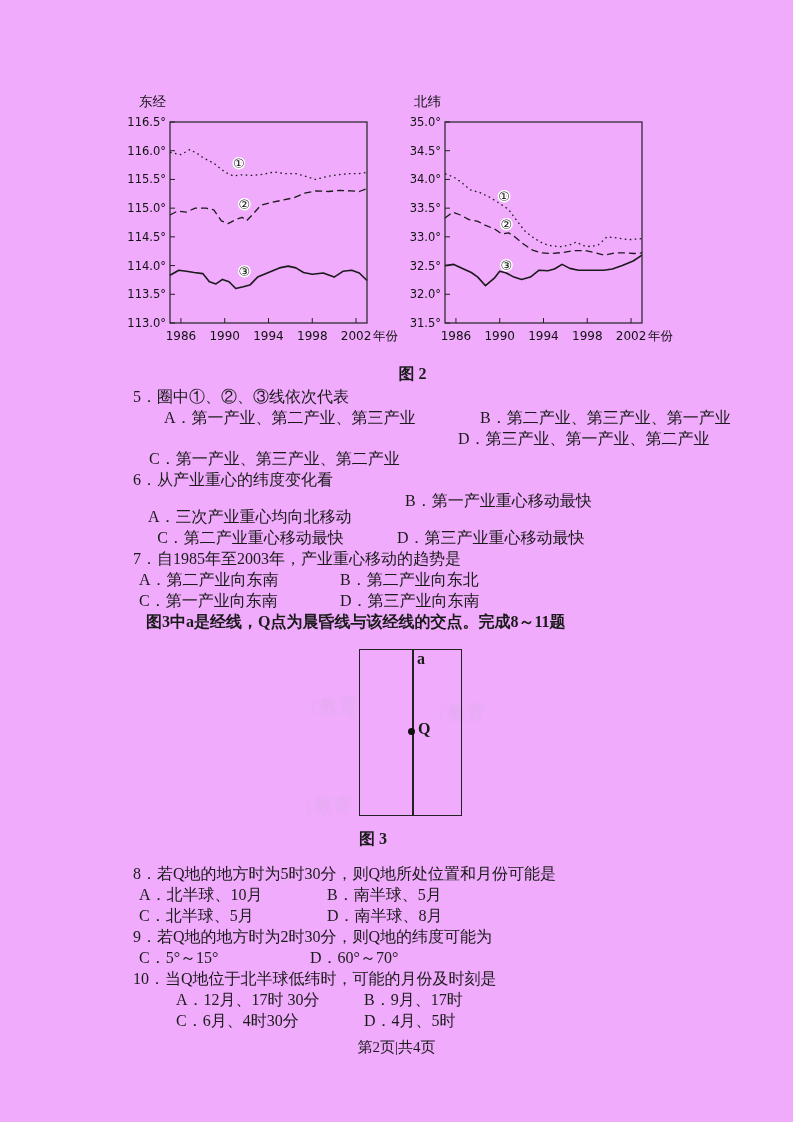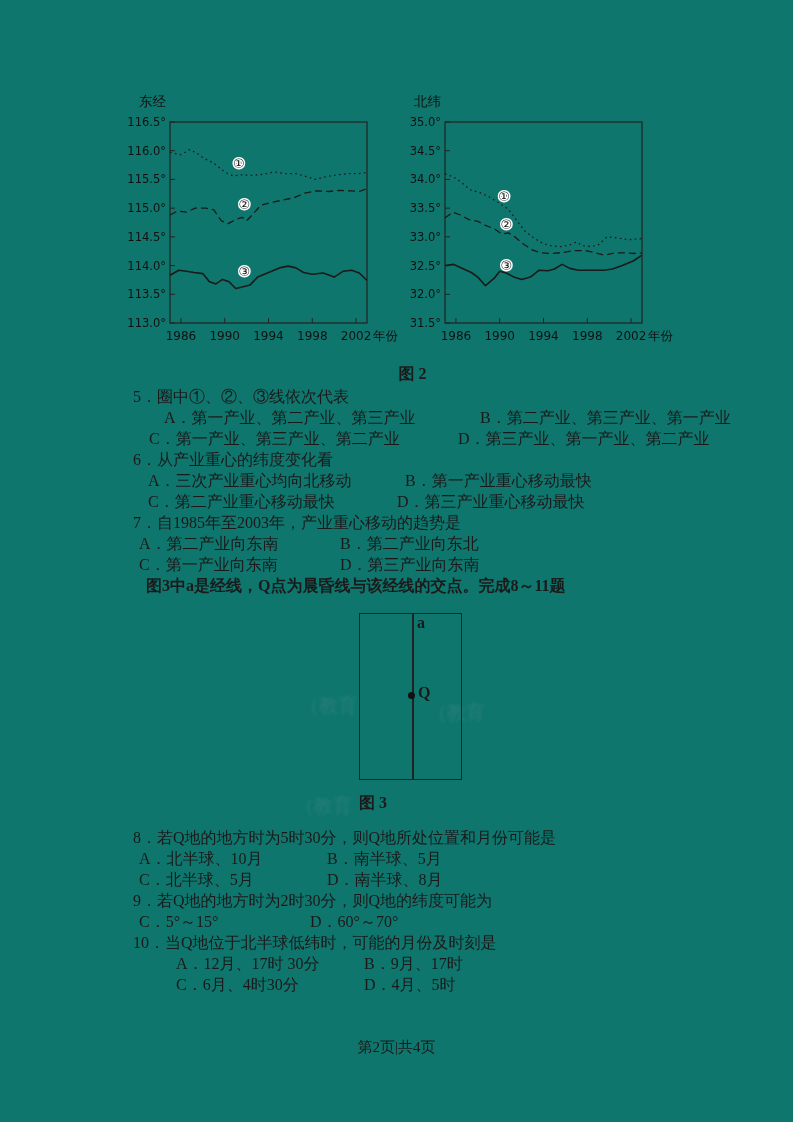--- a/index.html
+++ b/index.html
@@ -1,34 +1,34 @@
 <!DOCTYPE html>
 <html><head>
 <meta charset="utf-8">
 <style>
   html,body{margin:0;padding:0;background:#fff;}
-  .page{position:relative;width:793px;height:1122px;background:#0f766e;overflow:hidden;
+  .page{position:relative;width:793px;height:1122px;background:#f0abfc;overflow:hidden;
         font-family:"Liberation Serif","DejaVu Serif",serif;color:#1a1a1a;}
   svg.chart{position:absolute;}
   #chart-left{left:125px;top:92px;}
   #chart-right{left:400px;top:92px;}
   .ct{font:13.5px "DejaVu Sans",sans-serif;fill:#111;}
   .yt{font:11.5px "DejaVu Sans",sans-serif;text-anchor:end;fill:#111;}
   .xt{font:12px "DejaVu Sans",sans-serif;text-anchor:middle;fill:#111;}
   .xl{font:12.5px "DejaVu Sans",sans-serif;fill:#111;}
   .sl{font:13px "DejaVu Sans",sans-serif;text-anchor:middle;fill:#111;
       paint-order:stroke;stroke:#fff;stroke-width:3px;}
   .flow{position:absolute;left:16px;top:362px;width:793px;font-size:16px;line-height:21px;}
   .fig-caption{text-align:center;font-weight:bold;height:24px;line-height:24px;}
   .stem{padding-left:117px;}
   .opt-row{display:flex;gap:44px;}
   .opt{flex-shrink:0;}
   .pl148{padding-left:148px;} .pl133{padding-left:133px;} .pl132{padding-left:132px;}
   .pl123{padding-left:123px;} .pl124{padding-left:124px;margin-left:36px;} .pl130{padding-left:130px;}
-  .wA{width:272px;} .wB{width:265px;} .wC{width:213px;} .wD{width:205px;}
+  .wA{width:272px;} .wB{width:265px;margin-top:20px;} .wC{width:213px;margin-top:16px;} .wD{width:205px;text-align:center;}
   .wE{width:157px;} .wF{width:144px;} .wG{width:127px;} .wH{width:144px;}
   .intro{font-weight:bold;}
   .fig3-rect{position:relative;margin-left:343px;margin-top:17px;width:101px;height:165px;
              border:1.5px solid #222;}
   .fig3-line{position:absolute;left:52px;top:0;width:1.5px;height:100%;background:#222;}
   .fig3-a{position:absolute;left:57px;top:0px;font-weight:bold;font-size:16px;line-height:18px;}
   .fig3-dot{position:absolute;left:48px;top:78px;width:7px;height:7px;border-radius:50%;background:#111;}
   .fig3-q{position:absolute;left:58px;top:70px;font-weight:bold;font-size:16px;line-height:18px;}
   .fig3-caption{margin-left:343px;width:101px;text-align:left;font-weight:bold;
                 margin-top:12px;height:21px;}

